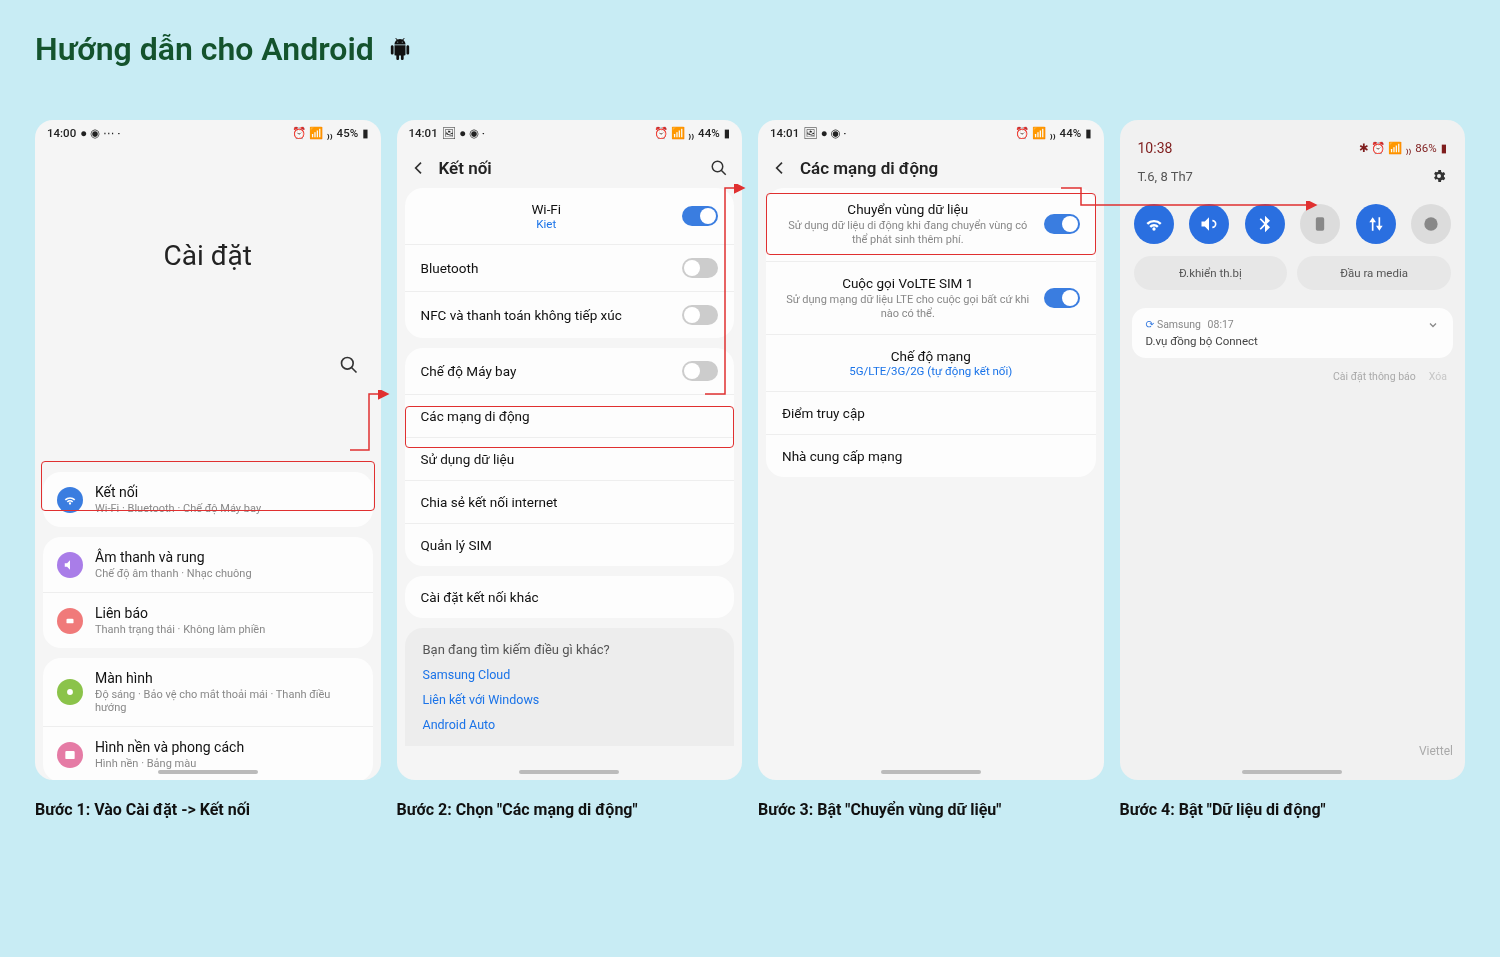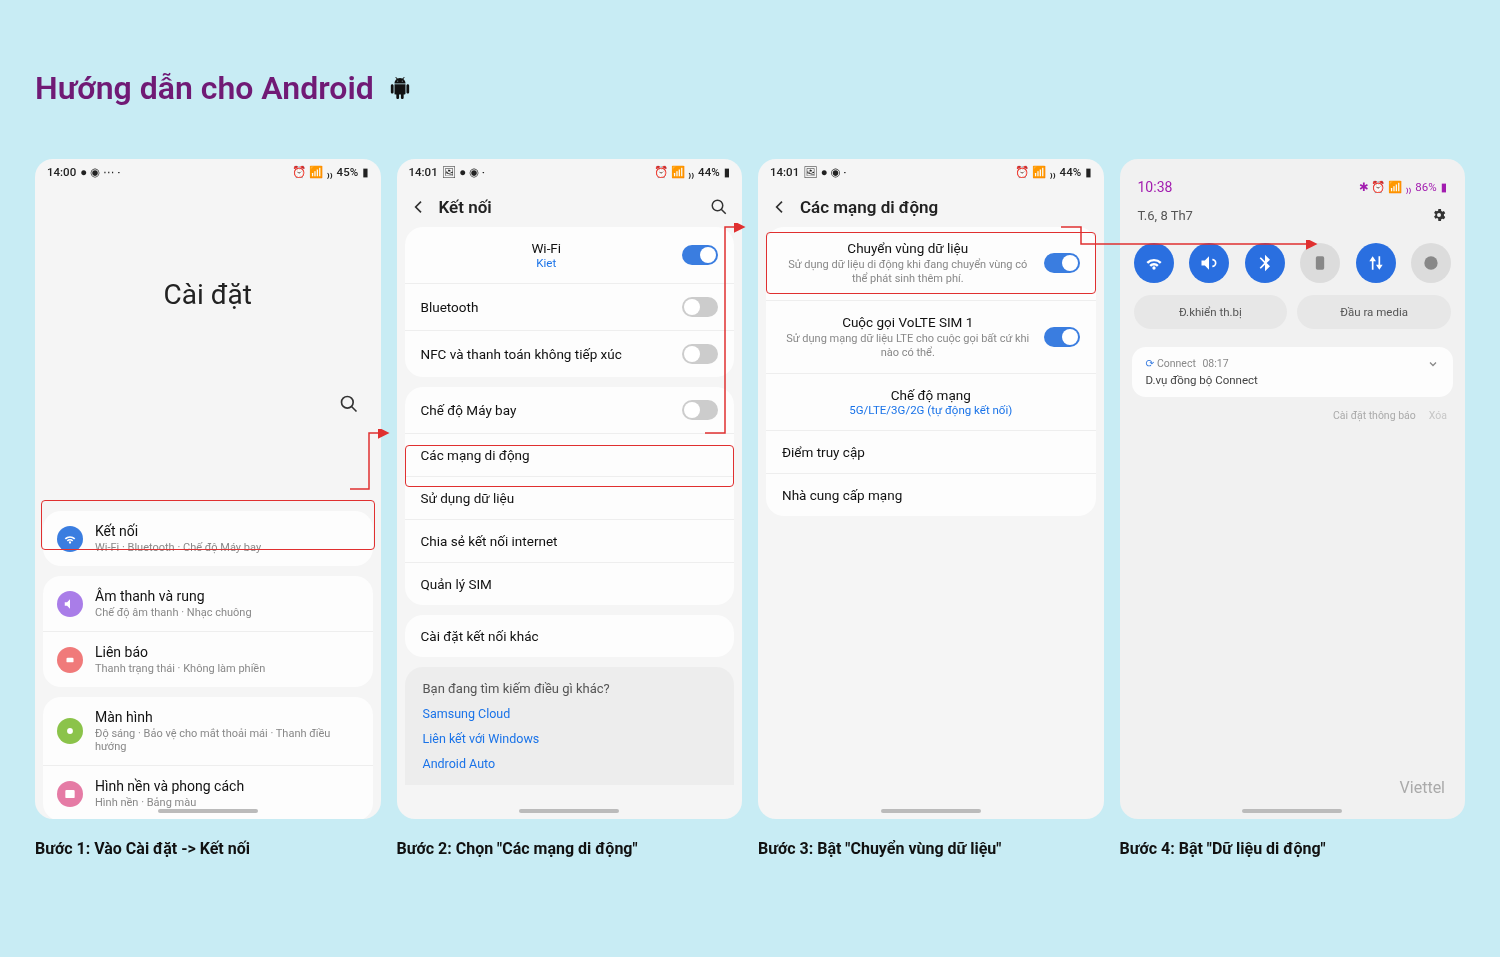--- a/index.html
+++ b/index.html
@@ -5,26 +5,25 @@
   * { box-sizing: border-box; margin: 0; padding: 0; }
   body {
     background: #c8ecf4;
     font-family: -apple-system, BlinkMacSystemFont, "Segoe UI", Roboto, sans-serif;
     padding: 30px 35px;
     width: 1500px;
   }
   .page-title {
     font-size: 32px;
     font-weight: 600;
-    color: #701a75;
+    color: #14532d;
     display: flex;
     align-items: center;
     gap: 15px;
     margin-bottom: 20px;
-    margin-top: 39px;
   }
   .android-icon { width: 22px; height: 24px; }
   .steps { display: flex; gap: 16px; position: relative; }
   .step { flex: 1; }
   .phone {
     background: #f5f5f5;
     border-radius: 18px;
     height: 660px;
     overflow: hidden;
     position: relative;
@@ -148,21 +147,21 @@
     border-radius: 18px 18px 0 0;
   }
   .extras .link { color: #1a73e8; font-size: 12.5px; margin-top: 10px; }
   
   .qs-top {
     display: flex;
     justify-content: space-between;
     align-items: center;
     padding: 20px 18px 6px;
     font-size: 14px;
-    color: #a21caf;
+    color: #7f1d1d;
   }
   .qs-date {
     display: flex;
     justify-content: space-between;
     align-items: center;
     padding: 6px 18px 12px;
     font-size: 13px;
     color: #555;
   }
   .qs-row {
@@ -214,22 +213,22 @@
     left: 50%;
     transform: translateX(-50%);
     width: 100px;
     height: 4px;
     border-radius: 3px;
     background: #bbb;
   }
   .viettel {
     position: absolute;
     bottom: 22px;
-    right: 20px;
-    font-size: 16px;
+    right: 12px;
+    font-size: 12px;
     color: #aaa;
   }
   
   .arrow-line {
     position: absolute;
     stroke: #e03030;
     fill: none;
     stroke-width: 1.5;
     pointer-events: none;
     z-index: 50;
@@ -516,21 +515,21 @@
           </div>
       </div>
       <div class="qs-ctrl">
         <div class="pill">Đ.khiển th.bị</div>
         <div class="pill">Đầu ra media</div>
       </div>
       <div class="notif">
         <div class="hd">
           <span>
             <span style="color:#3a7de0;">⟳</span>
-            <span>Connect</span>
+            <span>Samsung</span>
             <span style="margin-left:4px;">08:17</span>
           </span>
           <svg width="12" height="12" viewBox="0 0 24 24" stroke="#888" fill="none" stroke-width="2.5">
               <polyline points="6 9 12 15 18 9"></polyline>
             </svg>
         </div>
         <div class="bd">D.vụ đồng bộ Connect</div>
       </div>
       <div class="small-gray">
         <span>Cài đặt thông báo</span>

